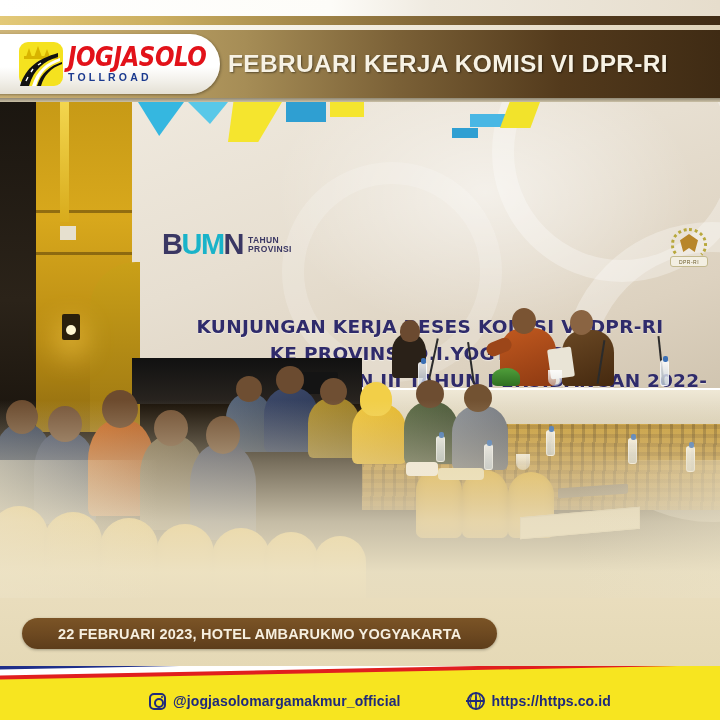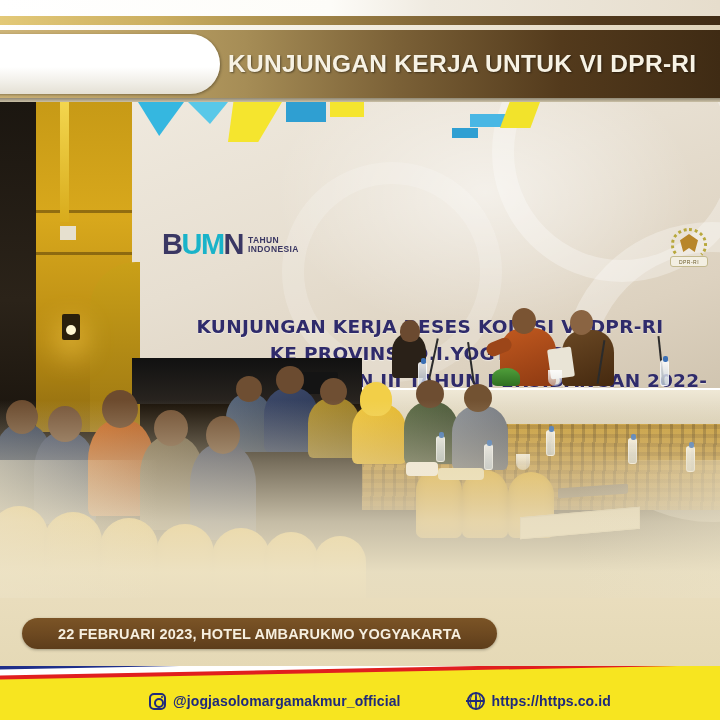--- a/index.html
+++ b/index.html
@@ -204,22 +204,41 @@
 
 <div id="poster">
 
   <div class="top-white"></div>
   <div class="top-strip"></div>
   <div class="top-gap"></div>
 
   <div class="header-band-inner"></div>
   <div class="header-pill"></div>
 
-
-  <div class="header-title">KUNJUNGAN KERJA UNTUK VI DPR-RI</div>
+  <div class="logo-wrap">
+    <div class="logo-mark">
+      <svg viewBox="0 0 46 46" width="46" height="46">
+        <rect x="1" y="1" width="44" height="44" rx="9" fill="#f5e21f"></rect>
+        <path d="M8 16 L11 7 L14 16 Z" fill="#d8b400"></path>
+        <path d="M16 16 L20 5 L24 16 Z" fill="#d8b400"></path>
+        <path d="M26 16 L29 8 L32 16 Z" fill="#d8b400"></path>
+        <rect x="6" y="15" width="34" height="3" fill="#d8b400"></rect>
+        <path d="M40 16 C26 20 16 28 11 45 L2 45 C8 26 20 18 40 12 Z" fill="#111111"></path>
+        <path d="M42 20 C30 24 22 31 18 45 L14 45 C19 29 28 22 42 17 Z" fill="#ffffff"></path>
+        <path d="M44 23 C33 27 26 34 23 45 L19 45 C23 32 32 25 44 21 Z" fill="#111111"></path>
+        <path d="M8 40 l2 -4 M13 31 l2 -3 M20 24 l3 -2" stroke="#ffffff" stroke-width="1.4" fill="none"></path>
+      </svg>
+    </div>
+    <div class="logo-text">
+      <div class="logo-title">JOGJASOLO</div>
+      <div class="logo-sub">TOLLROAD</div>
+    </div>
+  </div>
+
+  <div class="header-title">FEBRUARI KERJA KOMISI VI DPR-RI</div>
   <div class="header-shadow"></div>
 
   <div class="photo">
 
     <div class="backdrop">
       <div class="bd-swirl bd-s1"></div>
       <div class="bd-swirl bd-s2"></div>
       <div class="bd-swirl bd-s3"></div>
     </div>
 
@@ -231,21 +250,21 @@
     <div class="rib rib-cyan4"></div>
     <div class="rib rib-yellow3"></div>
     <div class="rib rib-cyan5"></div>
 
     <div class="bumn">
       <div class="bumn-mark">
         <span><span>B</span><span style="color: rgb(25, 179, 201);">U</span><span style="color: rgb(25, 179, 201);">M</span><span>N</span></span>
       </div>
       <div class="bumn-tag">
         <div>TAHUN</div>
-        <div>INDONESIA</div>
+        <div>PROVINSI</div>
       </div>
     </div>
 
     <div class="garuda">
       <div class="garuda-ring"></div>
       <div class="garuda-bird"></div>
       <div class="garuda-ribbon">DPR-RI</div>
     </div>
 
     <div class="banner-text">

